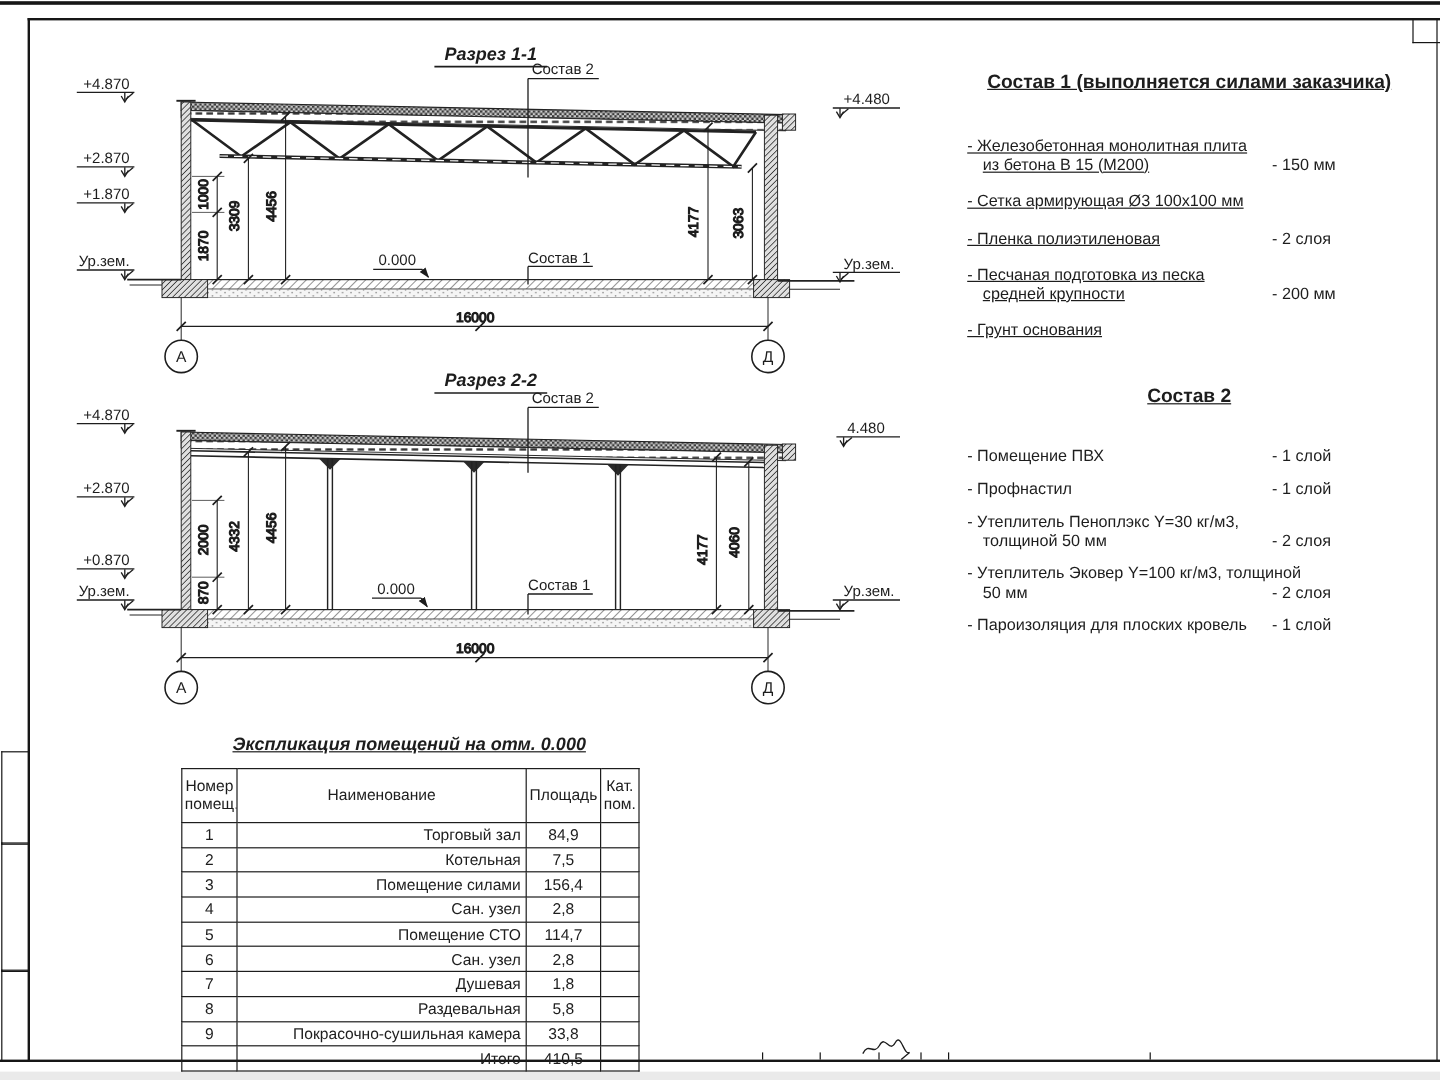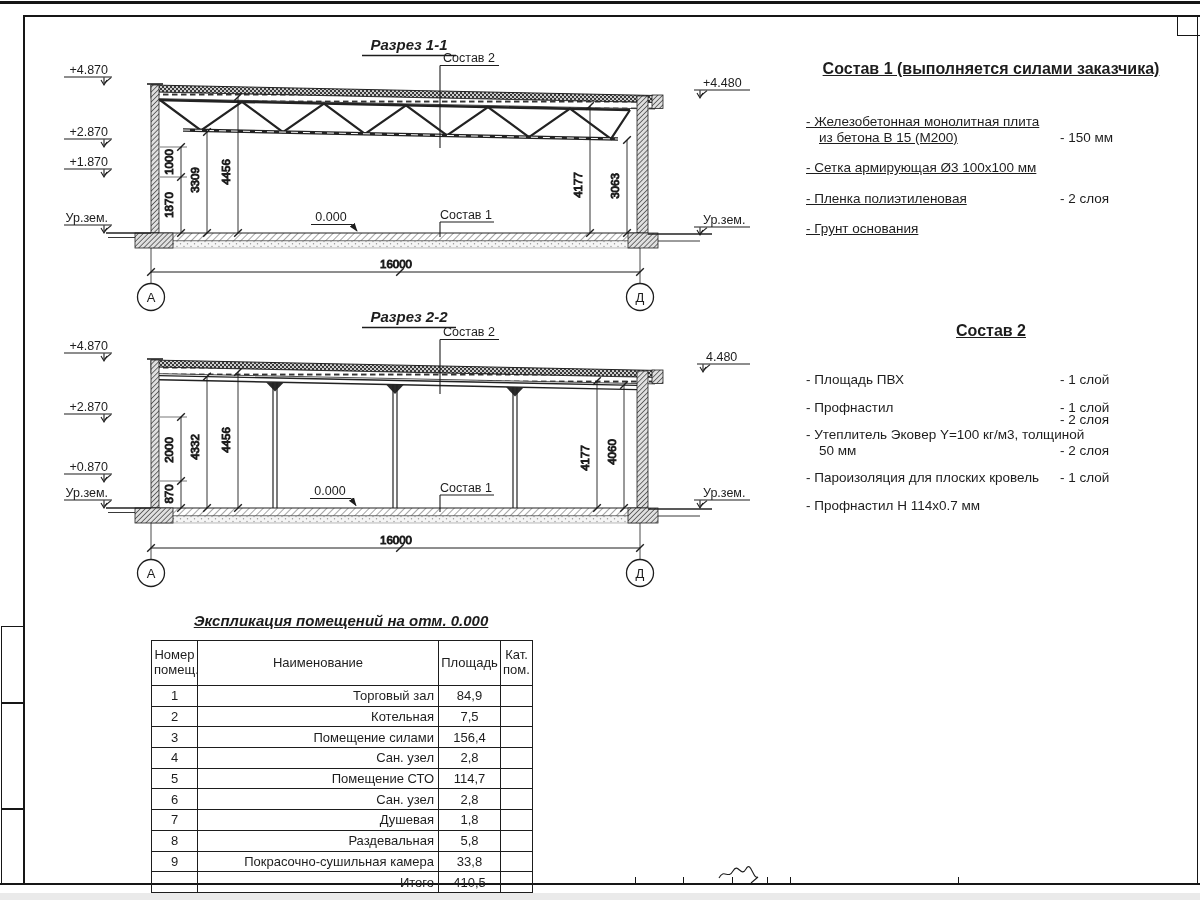--- a/index.html
+++ b/index.html
@@ -392,51 +392,52 @@
     </div>
     <div class="mat-item">
       <span>- Сетка армирующая Ø3 100х100 мм</span>
       <span class="mat-value"></span>
     </div>
     <div class="mat-item">
       <span>- Пленка полиэтиленовая</span>
       <span class="mat-value">-  2 слоя</span>
     </div>
     <div class="mat-item">
+      <span>- Песчаная подготовка из песка средней крупности</span>
+      <span class="mat-value">- 200 мм</span>
+    </div>
+    <div class="mat-item">
       <span>- Грунт основания</span>
       <span class="mat-value"></span>
     </div>
   </div>
 </div>
 
 <div class="abs sostav-block" id="sostav2" style="left:806px; top:322px">
   <div class="sostav-title">Состав 2</div>
   <div class="mat-list">
     <div class="mat-item">
-      <span>- Площадь ПВХ</span>
+      <span>- Помещение ПВХ</span>
       <span class="mat-value">- 1 слой</span>
     </div>
     <div class="mat-item">
       <span>- Профнастил</span>
       <span class="mat-value">- 1 слой</span>
     </div>
     <div class="mat-item">
+      <span>- Утеплитель Пеноплэкс Y=30 кг/м3, толщиной 50 мм</span>
       <span class="mat-value">- 2 слоя</span>
     </div>
     <div class="mat-item">
       <span>- Утеплитель Эковер Y=100 кг/м3, толщиной 50 мм</span>
       <span class="mat-value">- 2 слоя</span>
     </div>
     <div class="mat-item">
       <span>- Пароизоляция для плоских кровель</span>
       <span class="mat-value">- 1 слой</span>
-    </div>
-    <div class="mat-item">
-      <span>- Профнастил Н 114х0.7 мм</span>
-      <span class="mat-value"></span>
     </div>
   </div>
 </div>
 
 <div class="abs" id="explication">
   <div class="expl-title">Экспликация помещений на отм. 0.000</div>
   <table>
     <colgroup>
         <col style="width:46px">
         <col style="width:241px">

